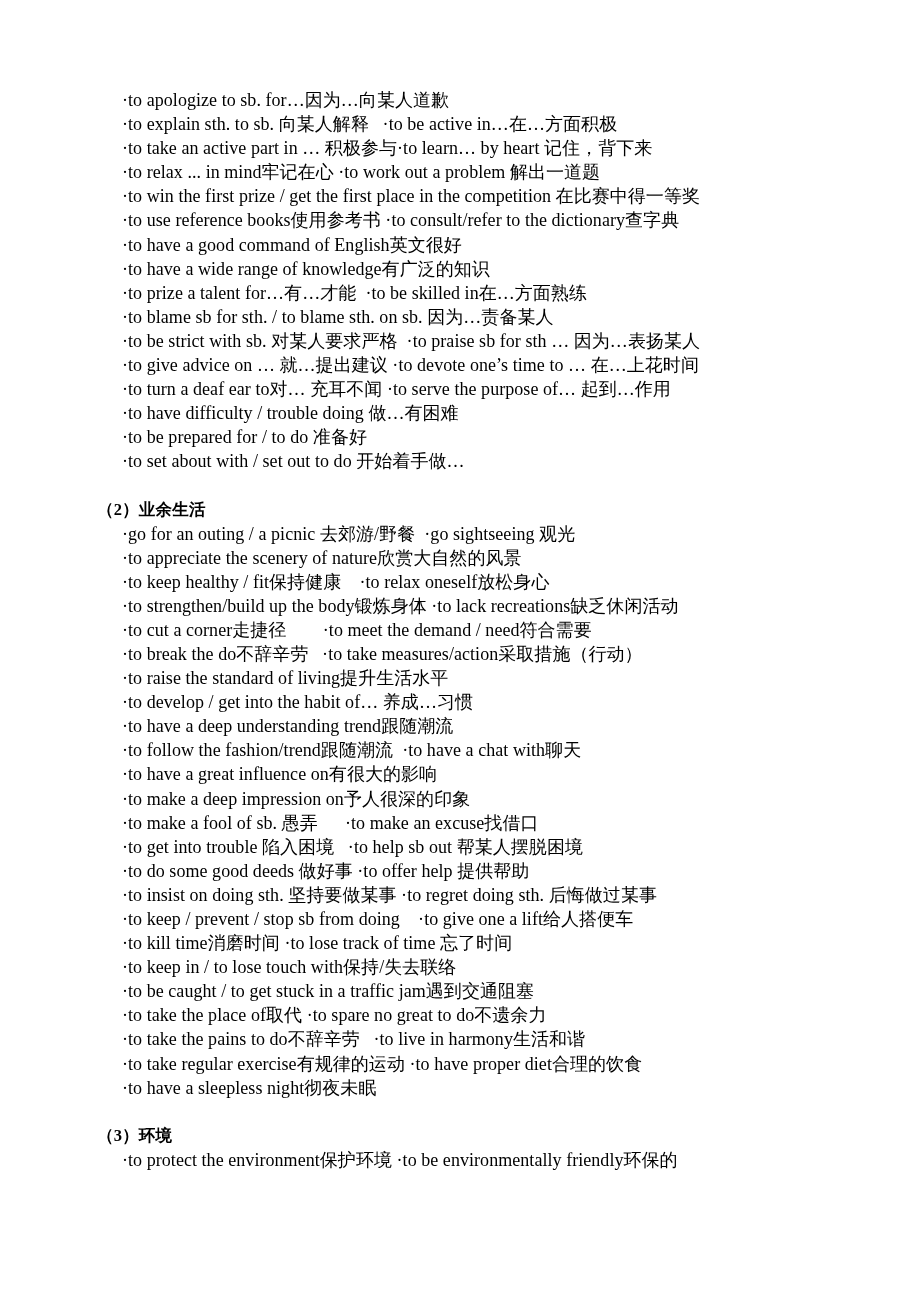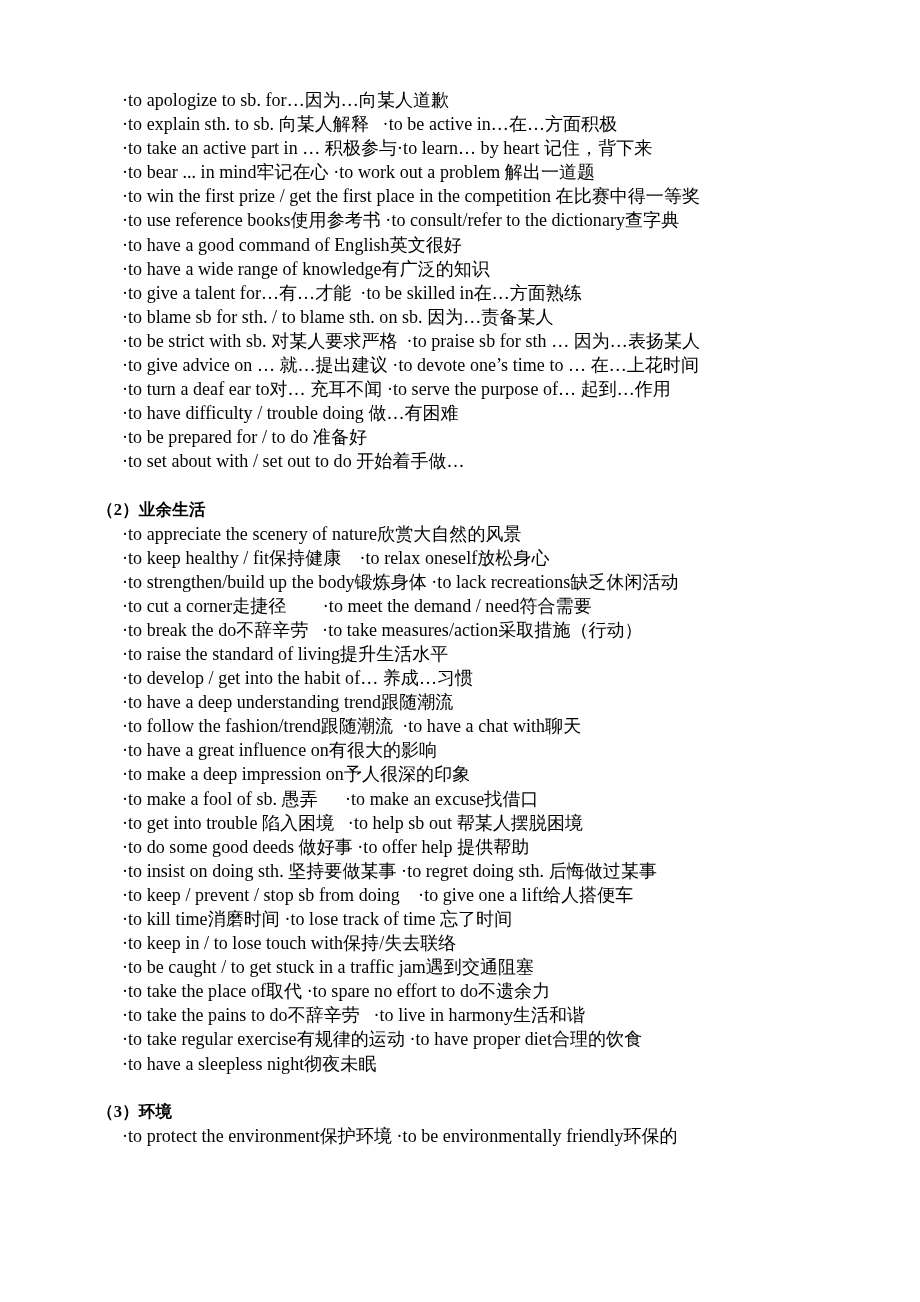--- a/index.html
+++ b/index.html
@@ -52,61 +52,62 @@
 </head>
 <body>
 
 <div class="page">
 
   <div class="section">
     <ul class="phrase-list">
       <li class="phrase-line">·to apologize to sb. for…因为…向某人道歉</li>
       <li class="phrase-line">·to explain sth. to sb. 向某人解释   ·to be active in…在…方面积极</li>
       <li class="phrase-line">·to take an active part in … 积极参与·to learn… by heart 记住，背下来</li>
-      <li class="phrase-line">·to bear ... in mind牢记在心 ·to work out a problem 解出一道题</li>
+      <li class="phrase-line">·to relax ... in mind牢记在心 ·to work out a problem 解出一道题</li>
       <li class="phrase-line">·to win the first prize / get the first place in the competition 在比赛中得一等奖</li>
       <li class="phrase-line">·to use reference books使用参考书 ·to consult/refer to the dictionary查字典</li>
       <li class="phrase-line">·to have a good command of English英文很好</li>
       <li class="phrase-line">·to have a wide range of knowledge有广泛的知识</li>
-      <li class="phrase-line">·to give a talent for…有…才能  ·to be skilled in在…方面熟练</li>
+      <li class="phrase-line">·to prize a talent for…有…才能  ·to be skilled in在…方面熟练</li>
       <li class="phrase-line">·to blame sb for sth. / to blame sth. on sb. 因为…责备某人</li>
       <li class="phrase-line">·to be strict with sb. 对某人要求严格  ·to praise sb for sth … 因为…表扬某人</li>
       <li class="phrase-line">·to give advice on … 就…提出建议 ·to devote one’s time to … 在…上花时间</li>
       <li class="phrase-line">·to turn a deaf ear to对… 充耳不闻 ·to serve the purpose of… 起到…作用</li>
       <li class="phrase-line">·to have difficulty / trouble doing 做…有困难</li>
       <li class="phrase-line">·to be prepared for / to do 准备好</li>
       <li class="phrase-line">·to set about with / set out to do 开始着手做…</li>
     </ul>
   </div>
 
   <div class="spacer-md"></div>
 
   <div class="section">
     <h2 class="section-heading">（2）业余生活</h2>
     <ul class="phrase-list">
+      <li class="phrase-line">·go for an outing / a picnic 去郊游/野餐  ·go sightseeing 观光</li>
       <li class="phrase-line">·to appreciate the scenery of nature欣赏大自然的风景</li>
       <li class="phrase-line">·to keep healthy / fit保持健康    ·to relax oneself放松身心</li>
       <li class="phrase-line">·to strengthen/build up the body锻炼身体 ·to lack recreations缺乏休闲活动</li>
       <li class="phrase-line">·to cut a corner走捷径        ·to meet the demand / need符合需要</li>
       <li class="phrase-line">·to break the do不辞辛劳   ·to take measures/action采取措施（行动）</li>
       <li class="phrase-line">·to raise the standard of living提升生活水平</li>
       <li class="phrase-line">·to develop / get into the habit of… 养成…习惯</li>
       <li class="phrase-line">·to have a deep understanding trend跟随潮流</li>
       <li class="phrase-line">·to follow the fashion/trend跟随潮流  ·to have a chat with聊天</li>
       <li class="phrase-line">·to have a great influence on有很大的影响</li>
       <li class="phrase-line">·to make a deep impression on予人很深的印象</li>
       <li class="phrase-line">·to make a fool of sb. 愚弄      ·to make an excuse找借口</li>
       <li class="phrase-line">·to get into trouble 陷入困境   ·to help sb out 帮某人摆脱困境</li>
       <li class="phrase-line">·to do some good deeds 做好事 ·to offer help 提供帮助</li>
       <li class="phrase-line">·to insist on doing sth. 坚持要做某事 ·to regret doing sth. 后悔做过某事</li>
       <li class="phrase-line">·to keep / prevent / stop sb from doing    ·to give one a lift给人搭便车</li>
       <li class="phrase-line">·to kill time消磨时间 ·to lose track of time 忘了时间</li>
       <li class="phrase-line">·to keep in / to lose touch with保持/失去联络</li>
       <li class="phrase-line">·to be caught / to get stuck in a traffic jam遇到交通阻塞</li>
-      <li class="phrase-line">·to take the place of取代 ·to spare no effort to do不遗余力</li>
+      <li class="phrase-line">·to take the place of取代 ·to spare no great to do不遗余力</li>
       <li class="phrase-line">·to take the pains to do不辞辛劳   ·to live in harmony生活和谐</li>
       <li class="phrase-line">·to take regular exercise有规律的运动 ·to have proper diet合理的饮食</li>
       <li class="phrase-line">·to have a sleepless night彻夜未眠</li>
     </ul>
   </div>
 
   <div class="spacer-lg"></div>
 
   <div class="section">
     <h2 class="section-heading">（3）环境</h2>

